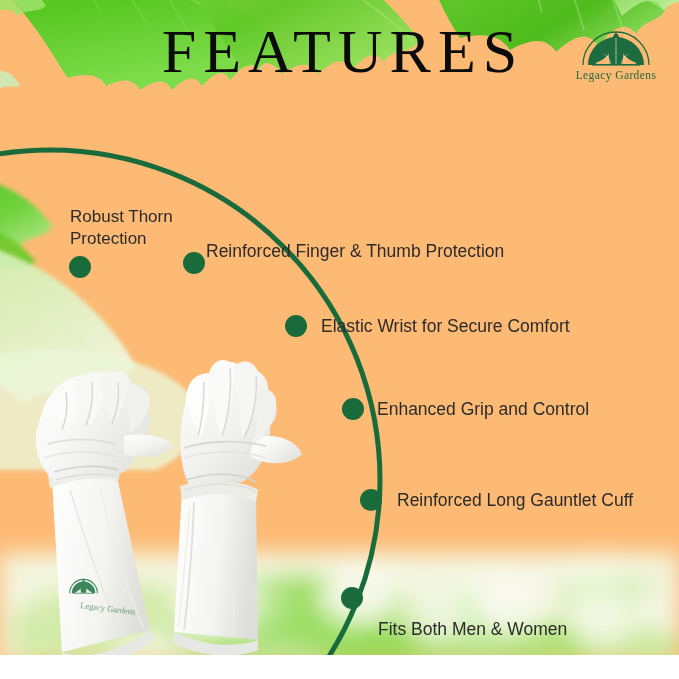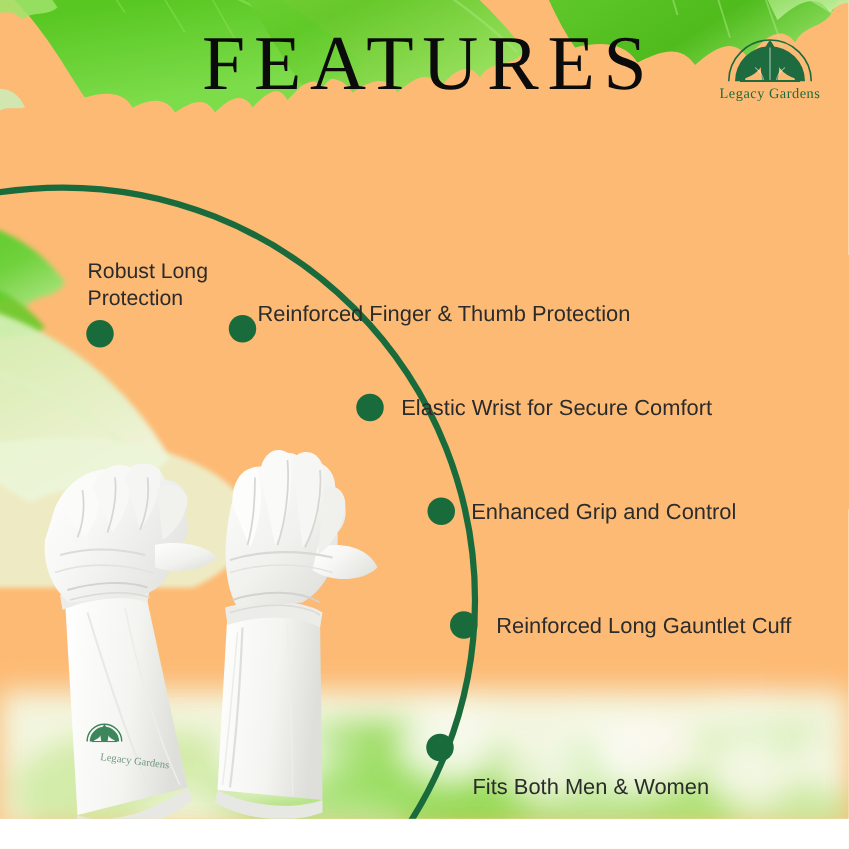--- a/index.html
+++ b/index.html
@@ -330,21 +330,21 @@
 
       <path d="M182,140 C 206,132 236,132 252,142" stroke="#d2d2ce" stroke-width="1.6" fill="none"></path>
       <path d="M180,150 C 206,142 236,142 252,152" stroke="#dadad6" stroke-width="1.2" fill="none"></path>
 
       <path d="M190,162 C 188,210 184,258 180,290" stroke="#dededa" stroke-width="1.8" fill="none"></path>
       <path d="M186,166 C 182,212 178,258 174,288" stroke="#ebebe7" stroke-width="1.2" fill="none"></path>
       <path d="M226,160 C 228,210 230,258 230,296" stroke="#ededE9" stroke-width="1.2" fill="none"></path>
     </g>
   </svg>
 
-  <div class="feature-label" id="feature-0">Robust Long
+  <div class="feature-label" id="feature-0">Robust Thorn
 Protection</div>
   <div class="feature-label" id="feature-2">Elastic Wrist for Secure Comfort</div>
   <div class="feature-label" id="feature-1">Reinforced Finger &amp; Thumb Protection</div>
   <div class="feature-label" id="feature-3">Enhanced Grip and Control</div>
   <div class="feature-label" id="feature-4">Reinforced Long Gauntlet Cuff</div>
   <div class="feature-label" id="feature-5">Fits Both Men &amp; Women</div>
 
 </div>
 
 </body></html>

